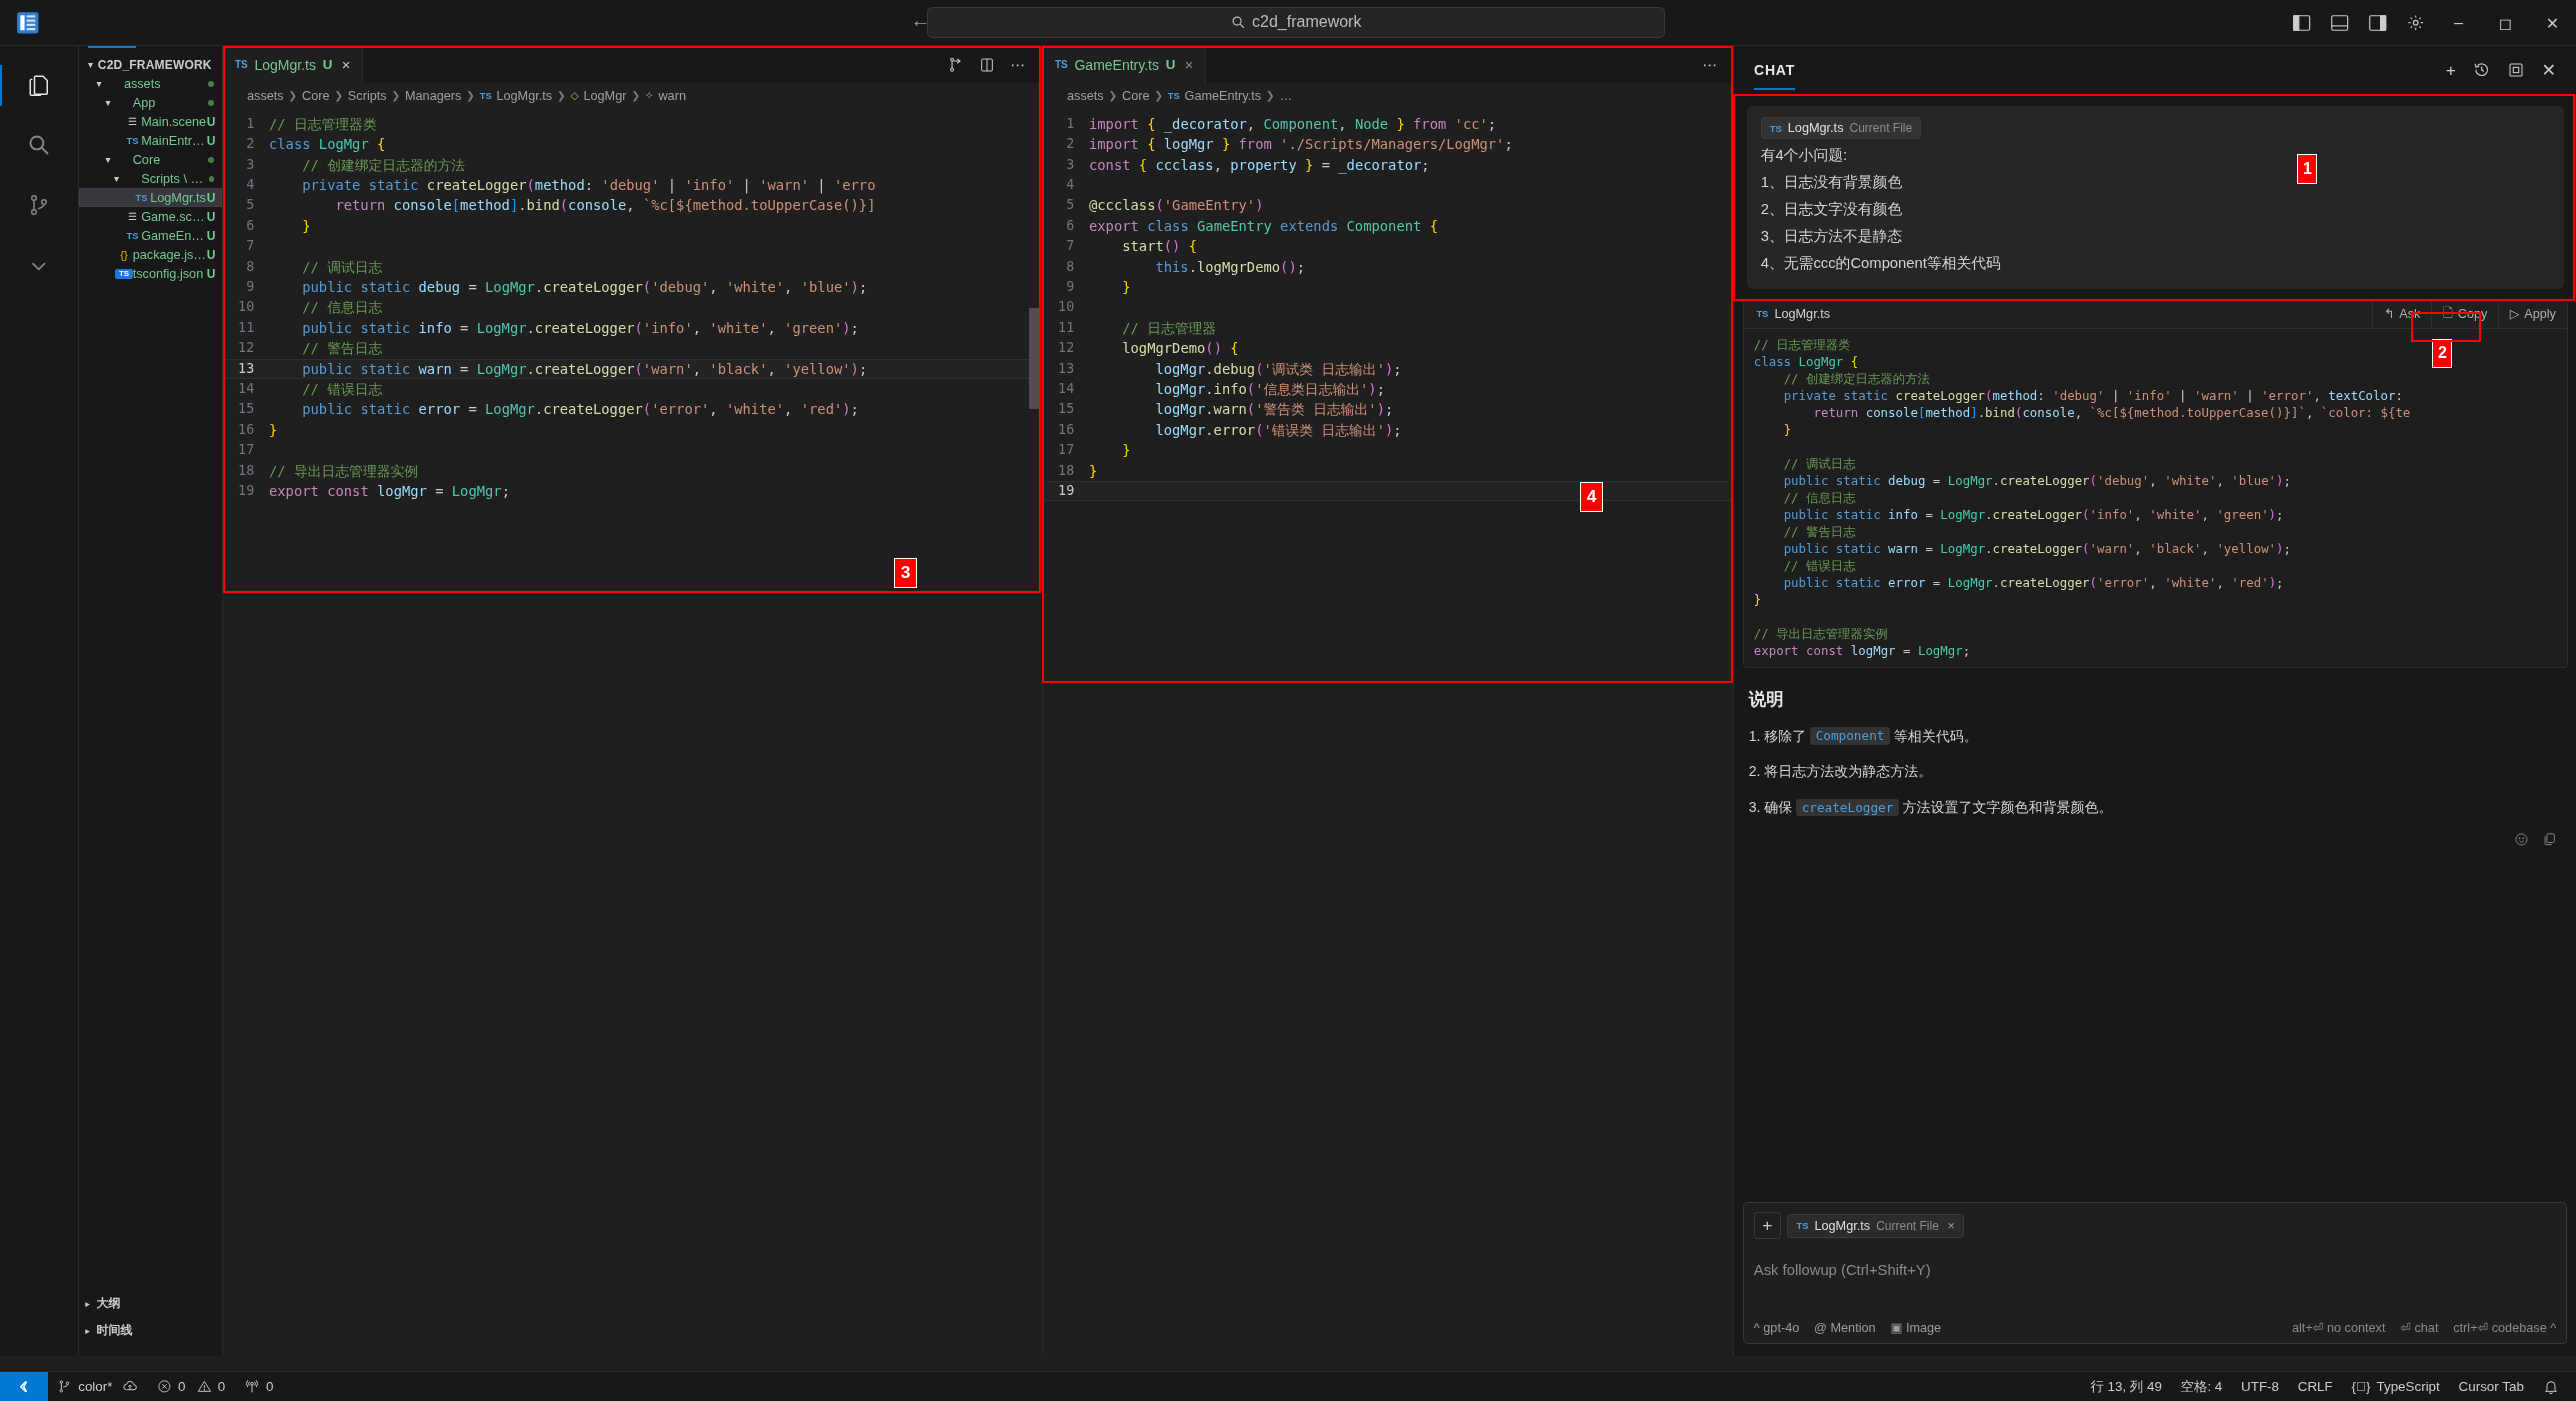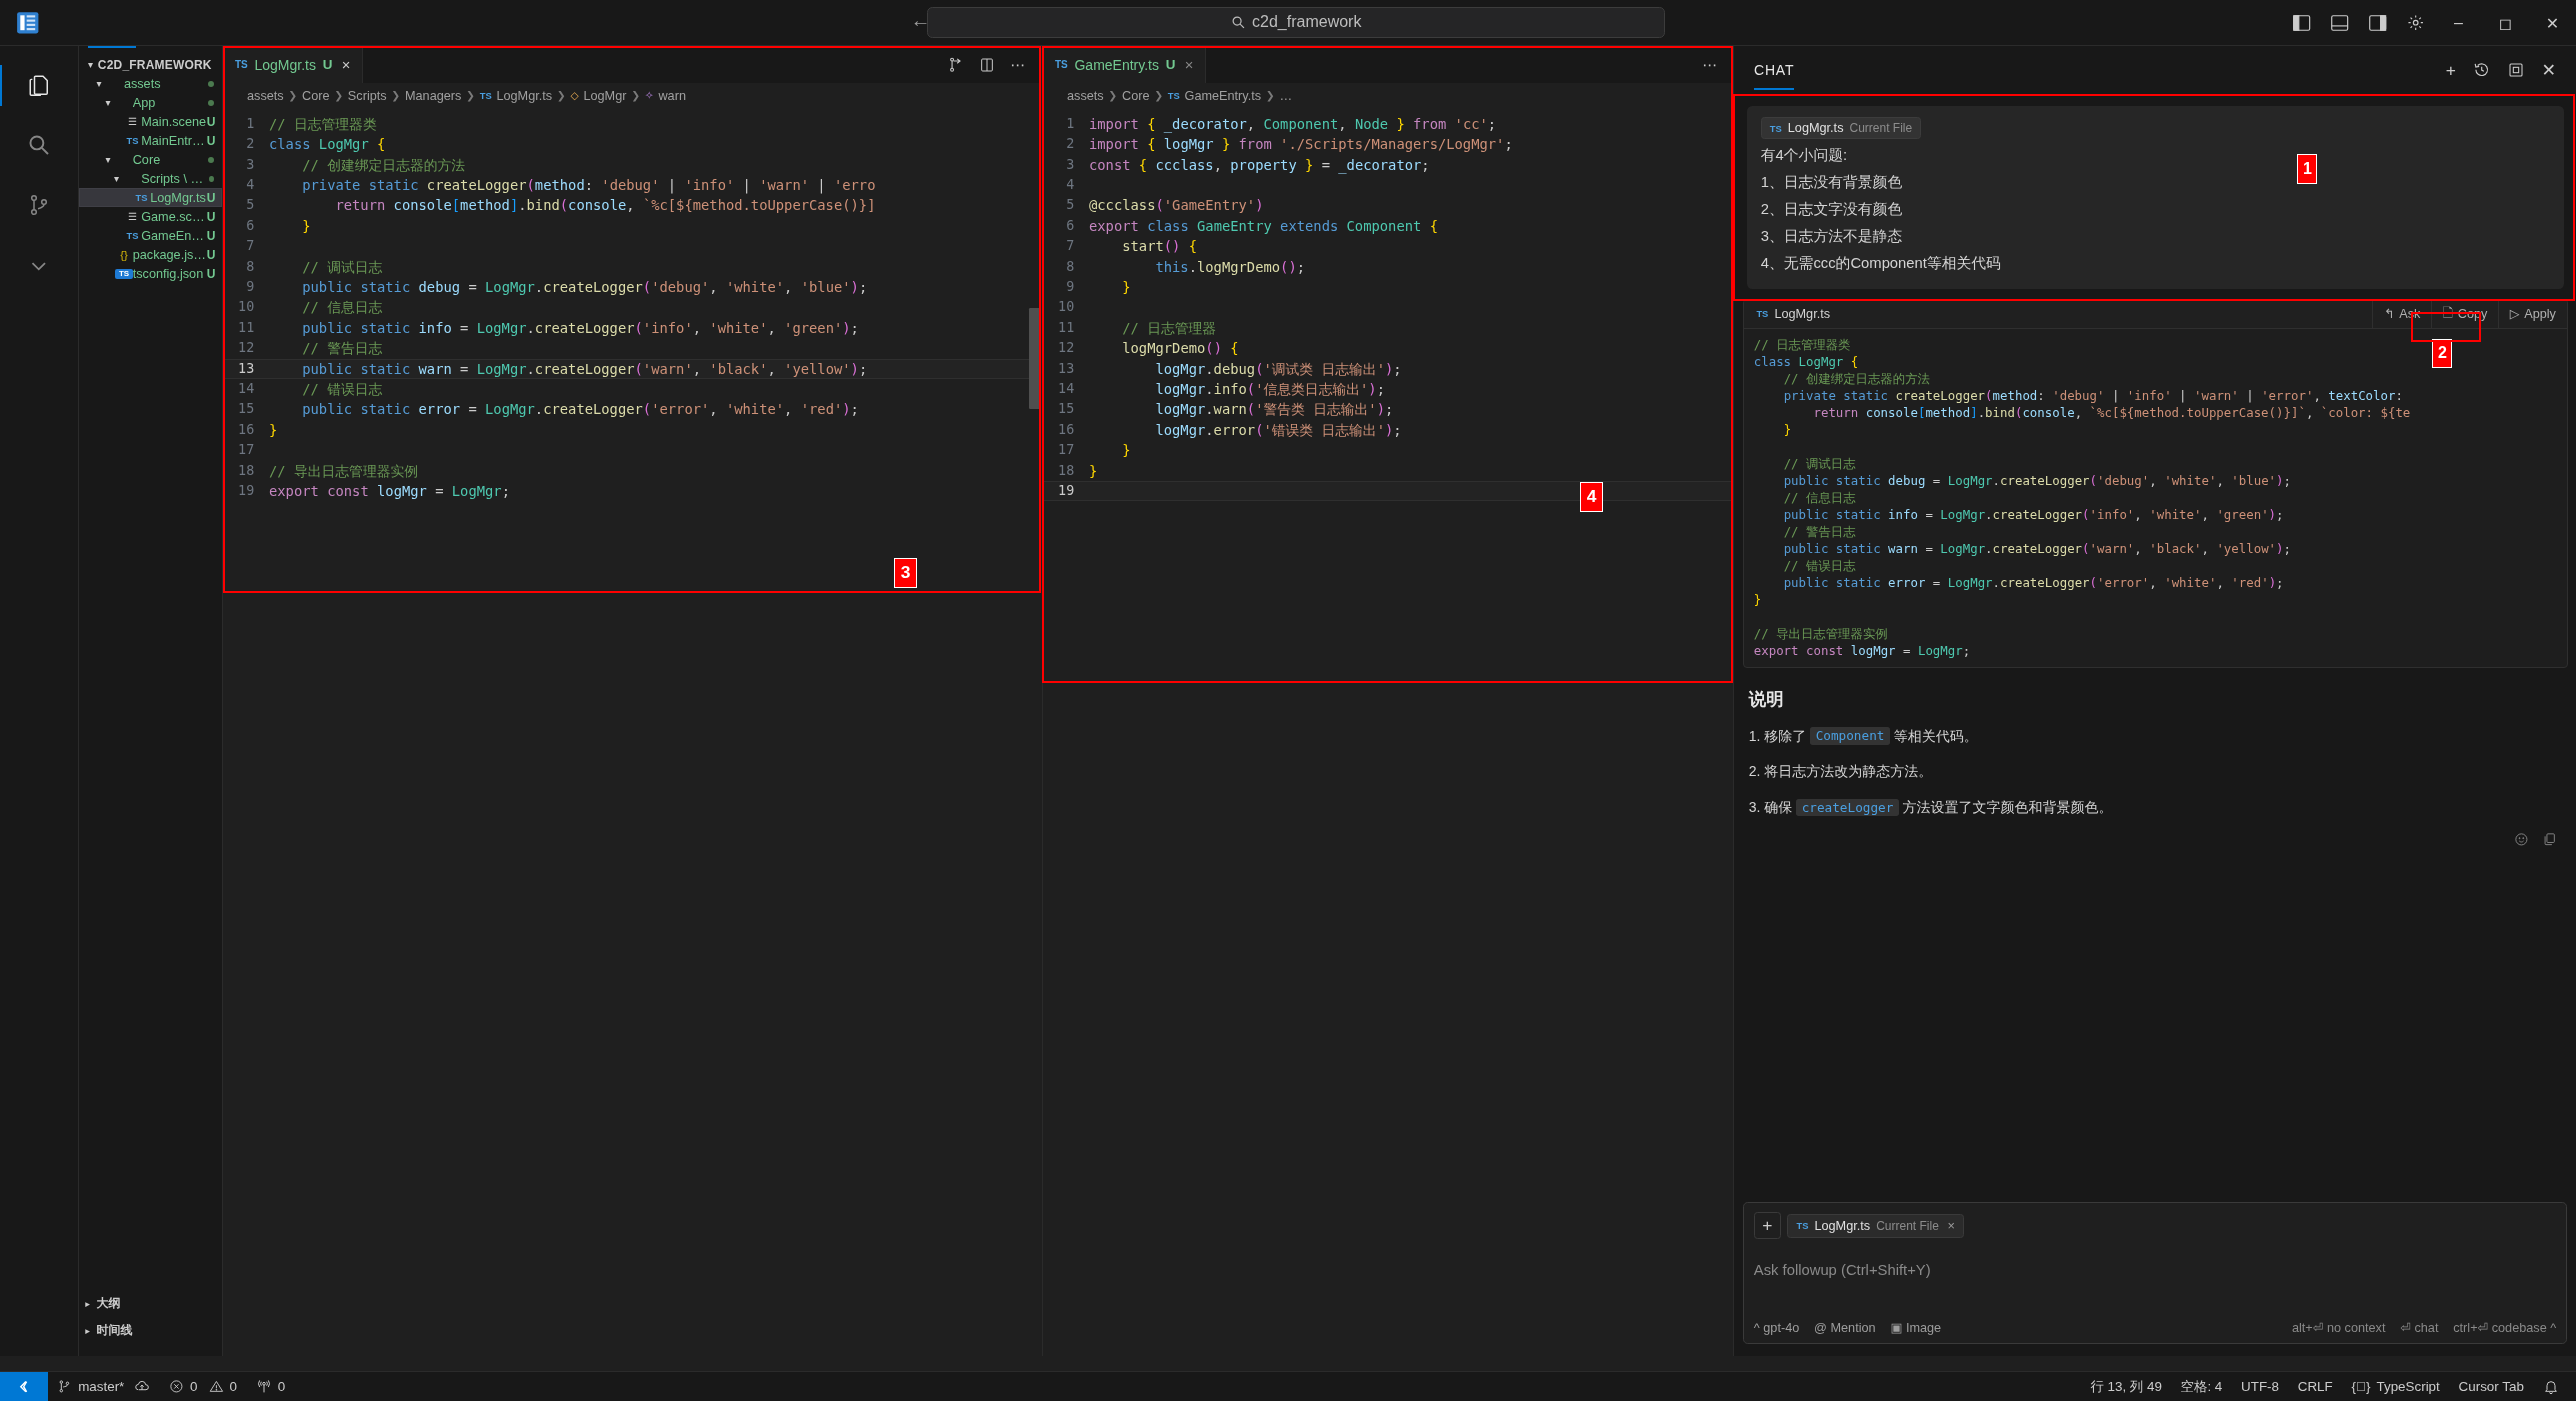--- a/index.html
+++ b/index.html
@@ -141,21 +141,21 @@
     position:absolute; left:1042px; top:46px; width:691px; height:1310px;
     background:#1f1f1f; border-left:0.7px solid #2b2b2b;
   }
 
   
   .chat {
     position:absolute; left:1733px; top:46px; width:843px; height:1310px;
     background:#181818; border-left:0.7px solid #2b2b2b;
   }
   .chat-head { height:48px; display:flex; align-items:center; padding-left:20px; position:relative; }
-  .chat-title { font-size:14px; color:#e7e7e7; letter-spacing:0.8px; font-weight:normal; position:relative; }
+  .chat-title { font-size:14px; color:#e7e7e7; letter-spacing:0.8px; font-weight:bold; position:relative; }
   .chat-title::after { content:''; position:absolute; left:0; right:0; bottom:-12px; height:2px; background:#0078d4; }
   .chat-head-icons { margin-left:auto; display:flex; align-items:center; gap:17.4px; padding-right:20px;
       color:#cccccc; font-size:17.4px; }
 
   .chat-body { position:absolute; left:0; top:48px; width:843px; bottom:168px; overflow:hidden; }
 
   .msg-user {
     margin:12px 13.4px 0 13.4px; background:#262626; border-radius:5.4px; padding:10.7px 13.4px 14.8px 13.4px;
   }
   .file-chip {
@@ -602,21 +602,21 @@
   </div>
   <div class="sb-item">
     <span>
       <svg width="14.8" height="14.8" viewBox="0 0 24 24" fill="none" stroke="#cccccc" stroke-width="1.6">
         <circle cx="7" cy="5" r="2"></circle>
           <circle cx="7" cy="19" r="2"></circle>
           <circle cx="17" cy="7" r="2"></circle>
         <path d="M7 7v10M17 9c0 3-4 3-7 4"></path>
         </svg>
     </span>
-    <span>master*</span>
+    <span>color*</span>
     <span style="margin-left:4px;">
       <svg width="16" height="14.8" viewBox="0 0 24 22" fill="none" stroke="#cccccc" stroke-width="1.5">
         <path d="M6 16a4 4 0 0 1 .6-7.95A5.5 5.5 0 0 1 17.5 8.5a3.75 3.75 0 0 1 .5 7.5H7"></path>
         <path d="M12 16V9M9.5 11.5L12 9l2.5 2.5"></path>
         </svg>
     </span>
   </div>
   <div class="sb-item">
     <span>
       <svg width="14.8" height="14.8" viewBox="0 0 24 24" fill="none" stroke="#cccccc" stroke-width="1.5">

